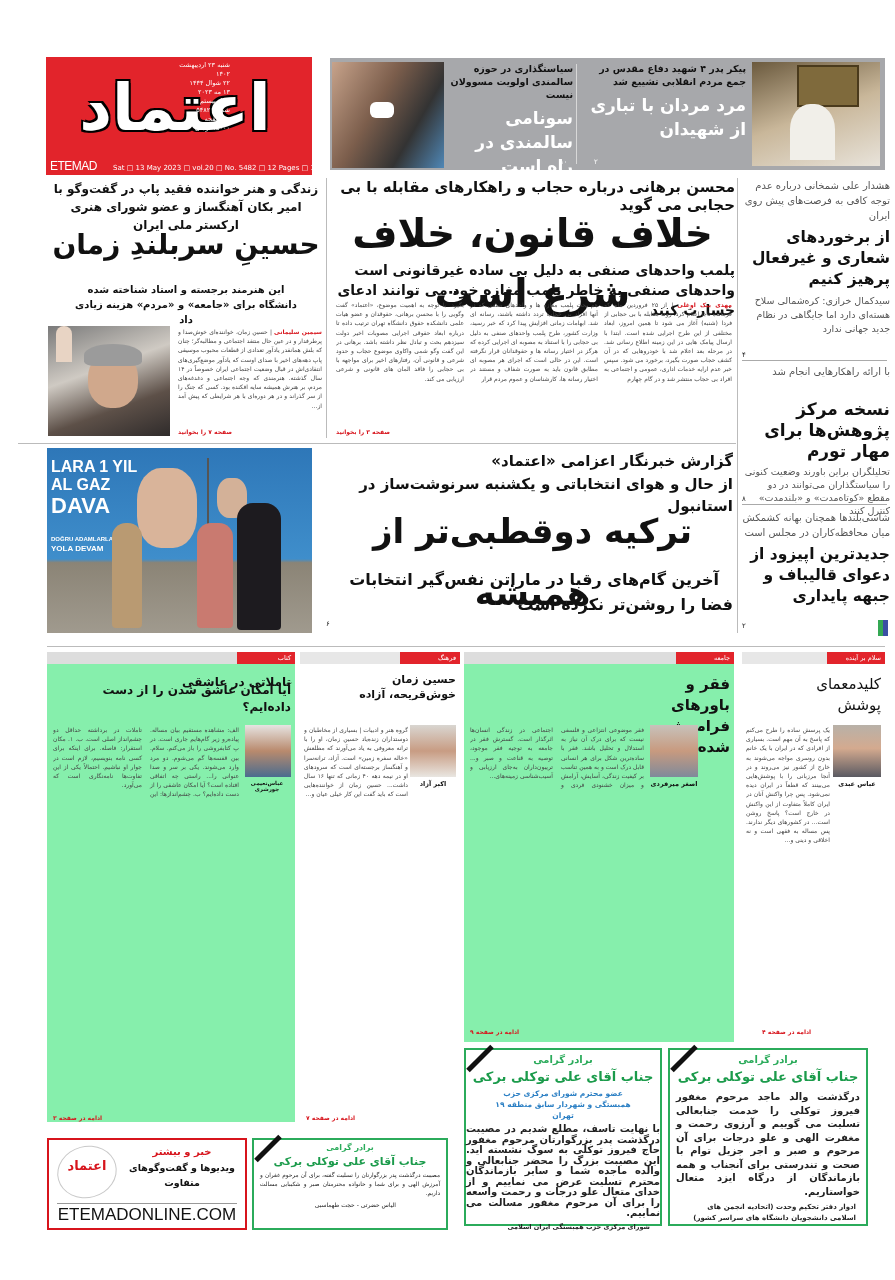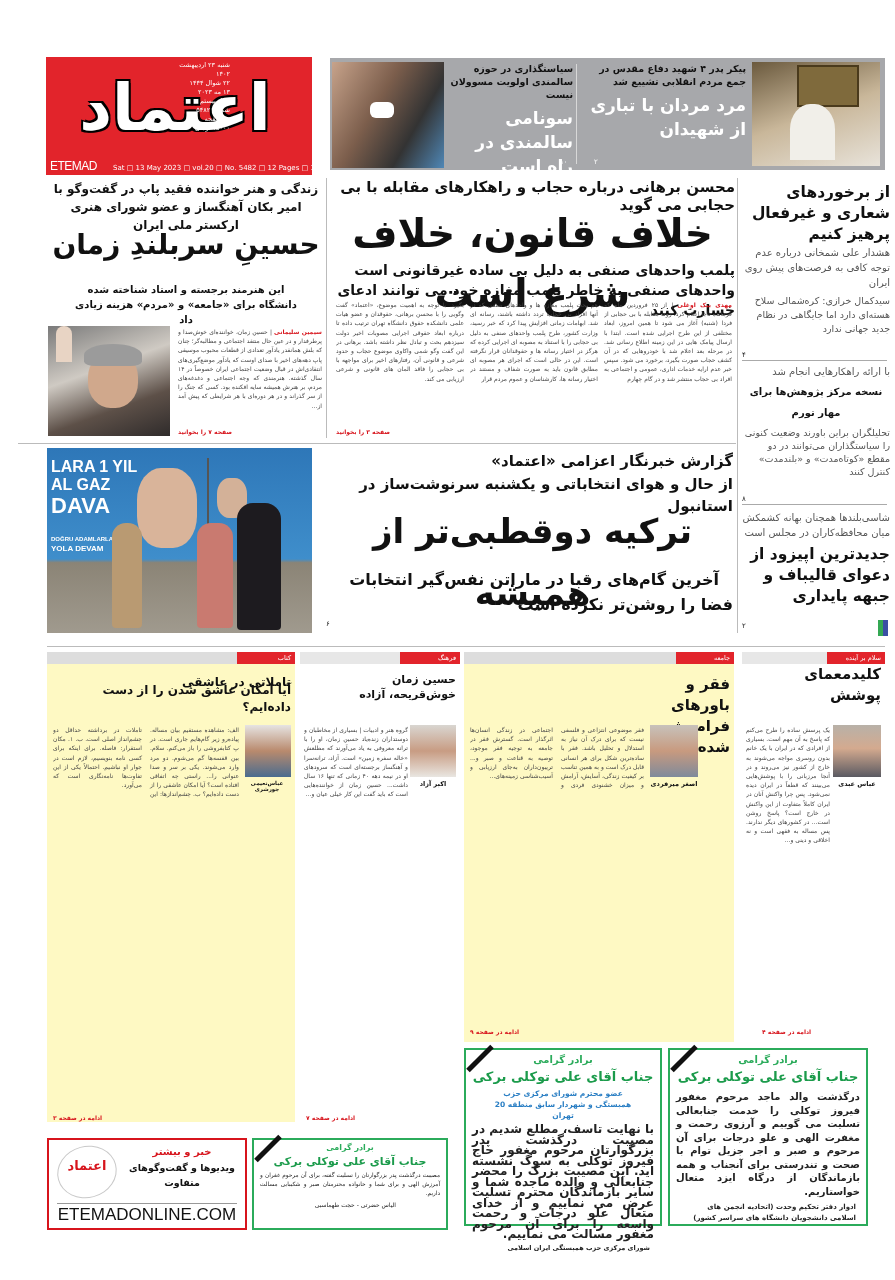--- a/index.html
+++ b/index.html
@@ -21,21 +21,21 @@
 .pgno{font-size:7px;color:#fff}
 
 .kicker{font-weight:bold;text-align:right}
 .headline-xl{font-weight:900;text-align:center;letter-spacing:-1px}
 .body-text{font-size:6px;line-height:9.2px;color:#444;text-align:justify}
 .red{color:#d7141c}
 .rule{background:#aaa}
 .section-tab{background:#e2242b;color:#fff;font-size:6.5px;line-height:12px;padding:0 4px;text-align:right}
 .graybar{background:#e7e7e7}
 .author{font-size:6.5px;font-weight:bold;text-align:center}
-.col-bg{background:#fef9c3}
+.col-bg{background:#86efac}
 .condol{border:2px solid #2bab5b;background:#fff}
 .condol .ribbon{position:absolute;left:-3px;top:6px;width:34px;height:5px;background:#111;transform:rotate(-45deg)}
 .condol .t1{color:#2bab5b;font-weight:bold;text-align:center}
 .condol .t2{color:#1b9b4b;font-weight:900;text-align:center}
 .condol .body{color:#222;text-align:justify;font-weight:bold}
 </style>
 </head>
 <body>
 
 <div class="abs" id="masthead"></div>
@@ -75,29 +75,29 @@
 <div class="abs headline-xl" style="left:330px;top:204px;width:405px;font-size:39px;line-height:60px">خلاف قانون، خلاف شرع است</div>
 <div class="abs kicker" style="left:335px;top:260px;width:400px;font-size:14px;line-height:20px">پلمب واحدهای صنفی به دلیل بی ساده غیرقانونی است</div>
 <div class="abs kicker" style="left:335px;top:280px;width:400px;font-size:14px;line-height:20px">واحدهای صنفی به خاطر پلمب مغازه خود می توانند ادعای خسارت کنند</div>
 <div class="abs body-text" style="left:604px;top:300px;width:128px;height:138px;overflow:hidden"><span class="red" style="font-weight:bold">مهدی بیک اوغلی</span> | <span>از ۲۵ فروردین ماه که فرمانده ناجا اعلام کرد، روند مقابله با بی حجابی از فردا (شنبه) آغاز می شود تا همین امروز، ابعاد مختلفی از این طرح اجرایی شده است. ابتدا با ارسال پیامک هایی در این زمینه اطلاع رسانی شد. در مرحله بعد اعلام شد با خودروهایی که در آن کشف حجاب صورت بگیرد، برخورد می شود. سپس خبر عدم ارایه خدمات اداری، عمومی و اجتماعی به افراد بی حجاب منتشر شد و در گام چهارم</span></div>
 <div class="abs body-text" style="left:470px;top:300px;width:128px;height:138px;overflow:hidden">هم بحث پلمب مغازه ها و واحدهای صنفی که در آنها افراد بی حجاب تردد داشته باشند، رسانه ای شد. ابهامات زمانی افزایش پیدا کرد که خبر رسید، وزارت کشور، طرح پلمب واحدهای صنفی به دلیل بی حجابی را با استناد به مصوبه ای اجرایی کرده که هرگز در اختیار رسانه ها و حقوقدانان قرار نگرفته است. این در حالی است که اجرای هر مصوبه ای مطابق قانون باید به صورت شفاف و مستند در اختیار رسانه ها، کارشناسان و عموم مردم قرار</div>
 <div class="abs body-text" style="left:336px;top:300px;width:128px;height:128px;overflow:hidden">بگیرد. با توجه به اهمیت موضوع، «اعتماد» گفت وگویی را با محسن برهانی، حقوقدان و عضو هیات علمی دانشکده حقوق دانشگاه تهران ترتیب داده تا درباره ابعاد حقوقی اجرایی مصوبات اخیر دولت سیزدهم بحث و تبادل نظر داشته باشد. برهانی در این گفت وگو شمی واکاوی موضوع حجاب و حدود شرعی و قانونی آن، رفتارهای اخیر برای مواجهه با بی حجابی را فاقد المان های قانونی و شرعی ارزیابی می کند.</div>
 <div class="abs red" style="left:336px;top:428px;width:128px;font-size:6px;font-weight:bold;text-align:left">صفحه ۳ را بخوانید</div>
 
 <div class="abs" style="left:737px;top:178px;width:1px;height:455px;background:#bbb"></div>
 <div class="abs" style="left:742px;top:178px;width:148px">
+  <div style="font-size:10px;line-height:15px;color:#555;text-align:right">هشدار علی شمخانی درباره عدم توجه کافی به فرصت‌های پیش روی ایران</div>
   <div style="font-size:15.5px;line-height:21px;font-weight:900;text-align:right;margin-top:4px">از برخوردهای شعاری و غیرفعال پرهیز کنیم</div>
-  <div style="font-size:10px;line-height:15px;color:#555;text-align:right">هشدار علی شمخانی درباره عدم توجه کافی به فرصت‌های پیش روی ایران</div>
   <div style="font-size:9.5px;line-height:14px;color:#555;text-align:right;margin-top:4px">سیدکمال خرازی: کره‌شمالی سلاح هسته‌ای دارد اما جایگاهی در نظام جدید جهانی ندارد</div>
 </div>
 <div class="abs" style="left:742px;top:351px;font-size:7px">۴</div>
 <div class="abs rule" style="left:742px;top:360px;width:145px;height:1px"></div>
 <div class="abs" style="left:742px;top:364px;width:148px">
   <div style="font-size:10px;line-height:15px;color:#555;text-align:right">با ارائه راهکارهایی انجام شد</div>
-  <div style="font-size:10px;line-height:21px;font-weight:900;text-align:center;margin-top:2px">نسخه مرکز پژوهش‌ها برای مهار تورم</div>
+  <div style="font-size:17px;line-height:21px;font-weight:900;text-align:right;margin-top:20px">نسخه مرکز پژوهش‌ها برای مهار تورم</div>
   <div style="font-size:9.5px;line-height:13px;color:#555;text-align:right;margin-top:3px">تحلیلگران براین باورند وضعیت کنونی را سیاستگذاران می‌توانند در دو مقطع «کوتاه‌مدت» و «بلندمدت» کنترل کنند</div>
 </div>
 <div class="abs" style="left:742px;top:495px;font-size:7px">۸</div>
 <div class="abs rule" style="left:742px;top:504px;width:145px;height:1px"></div>
 <div class="abs" style="left:742px;top:510px;width:148px">
   <div style="font-size:10px;line-height:15px;color:#555;text-align:right">شاسی‌بلندها همچنان بهانه کشمکش میان محافظه‌کاران در مجلس است</div>
   <div style="font-size:15.5px;line-height:21px;font-weight:900;text-align:right;margin-top:4px">جدیدترین اپیزود از دعوای قالیباف و جبهه پایداری</div>
 </div>
 <div class="abs" style="left:742px;top:622px;font-size:7px">۲</div>
 <div class="abs" style="left:878px;top:620px;width:5px;height:16px;background:#34a853"></div>
@@ -136,21 +136,21 @@
 <div class="abs kicker" style="left:330px;top:473px;width:403px;font-size:15px;line-height:22px">از حال و هوای انتخاباتی و یکشنبه سرنوشت‌ساز در استانبول</div>
 <div class="abs headline-xl" style="left:330px;top:500px;width:405px;font-size:34px;line-height:62px">ترکیه دوقطبی‌تر از همیشه</div>
 <div class="abs kicker" style="left:316px;top:568px;width:403px;font-size:16px;line-height:24px">آخرین گام‌های رقبا در ماراتن نفس‌گیر انتخابات</div>
 <div class="abs kicker" style="left:330px;top:593px;width:403px;font-size:16px;line-height:24px">فضا را روشن‌تر نکرده است</div>
 
 <div class="abs" style="left:47px;top:646px;width:838px;height:1px;background:#bbb"></div>
 
 <div class="abs" style="left:742px;top:652px;width:143px;height:388px">
   <div class="abs graybar" style="left:0;top:0;width:143px;height:12px"></div>
   <div class="abs section-tab" style="right:0;top:0;width:58px">سلام بر آینده</div>
-  <div class="abs" style="right:4px;top:12px;width:90px;font-size:15px;line-height:21px;font-weight:700;text-align:right">کلیدمعمای پوشش</div>
+  <div class="abs" style="right:4px;top:22px;width:90px;font-size:15px;line-height:21px;font-weight:400;text-align:right">کلیدمعمای پوشش</div>
   <div class="abs photo" style="right:4px;top:73px;width:48px;height:52px;background:linear-gradient(180deg,#b8b1a8,#d4aa8f 45%,#5a5a62)"></div>
   <div class="abs author" style="right:4px;top:128px;width:48px">عباس عبدی</div>
   <div class="abs body-text" style="left:4px;top:73px;width:84px;height:280px;overflow:hidden">یک پرسش ساده را طرح می‌کنم که پاسخ به آن مهم است. بسیاری از افرادی که در ایران با یک خانم بدون روسری مواجه می‌شوند به خارج از کشور نیز می‌روند و در آنجا مرزبانی را با پوشش‌هایی می‌بینند که قطعاً در ایران دیده نمی‌شود. پس چرا واکنش آنان در ایران کاملاً متفاوت از این واکنش در خارج است؟ پاسخ روشن است... در کشورهای دیگر ندارند. پس مساله به فقهی است و نه اخلاقی و دینی و...</div>
   <div class="abs red" style="left:20px;top:376px;font-size:6px;font-weight:bold">ادامه در صفحه ۴</div>
 </div>
 
 <div class="abs col-bg" style="left:464px;top:652px;width:270px;height:390px">
   <div class="abs graybar" style="left:0;top:0;width:270px;height:12px;background:#ddd"></div>
   <div class="abs section-tab" style="right:0;top:0;width:58px">جامعه</div>
   <div class="abs" style="right:4px;top:22px;width:90px;font-size:15px;line-height:21px;font-weight:900;text-align:right">فقر و باورهای فراموش شده</div>
@@ -185,22 +185,22 @@
   <div class="ribbon"></div>
   <div class="t1" style="font-size:10px;line-height:16px;margin-top:2px">برادر گرامی</div>
   <div class="t2" style="font-size:13px;line-height:18px">جناب آقای علی توکلی برکی</div>
   <div class="body" style="font-size:10px;line-height:13.5px;padding:4px 6px 0">درگذشت والد ماجد مرحوم مغفور فیروز توکلی را خدمت جنابعالی تسلیت می گوییم و آرزوی رحمت و مغفرت الهی و علو درجات برای آن مرحوم و صبر و اجر جزیل توام با صحت و تندرستی برای آنجناب و همه بازماندگان از درگاه ایزد متعال خواستاریم.</div>
   <div class="body" style="font-size:7px;line-height:11px;padding:4px 10px 0;text-align:right">ادوار دفتر تحکیم وحدت (اتحادیه انجمن های اسلامی دانشجویان دانشگاه های سراسر کشور)</div>
 </div>
 <div class="abs condol" style="left:464px;top:1048px;width:198px;height:178px">
   <div class="ribbon"></div>
   <div class="t1" style="font-size:10px;line-height:16px;margin-top:2px">برادر گرامی</div>
   <div class="t2" style="font-size:13px;line-height:18px">جناب آقای علی توکلی برکی</div>
-  <div style="color:#2b7fc4;font-size:7.5px;line-height:11px;text-align:center;font-weight:bold;padding:2px 20px 0">عضو محترم شورای مرکزی حزب همبستگی و شهردار سابق منطقه 20 تهران</div>
-  <div class="body" style="font-size:12px;line-height:10.5px;padding:3px 6px 0">با نهایت تاسف، مطلع شدیم در مصیبت درگذشت پدر بزرگوارتان مرحوم مغفور حاج فیروز توکلی به سوگ نشسته اید. این مصیبت بزرگ را محضر جنابعالی و والده ماجده شما و سایر بازماندگان محترم تسلیت عرض می نماییم و از خدای متعال علو درجات و رحمت واسعه را برای آن مرحوم مغفور مسالت می نماییم.</div>
+  <div style="color:#2b7fc4;font-size:7.5px;line-height:11px;text-align:center;font-weight:bold;padding:2px 20px 0">عضو محترم شورای مرکزی حزب همبستگی و شهردار سابق منطقه ۱۹ تهران</div>
+  <div class="body" style="font-size:10px;line-height:10.5px;padding:3px 0 0">با نهایت تاسف، مطلع شدیم در مصیبت درگذشت پدر بزرگوارتان مرحوم مغفور حاج فیروز توکلی به سوگ نشسته اید. این مصیبت بزرگ را محضر جنابعالی و والده ماجده شما و سایر بازماندگان محترم تسلیت عرض می نماییم و از خدای متعال علو درجات و رحمت واسعه را برای آن مرحوم مغفور مسالت می نماییم.</div>
   <div class="body" style="font-size:6.5px;line-height:10px;padding:3px 10px 0;text-align:right">شورای مرکزی حزب همبستگی ایران اسلامی</div>
 </div>
 <div class="abs condol" style="left:252px;top:1138px;width:196px;height:92px">
   <div class="ribbon"></div>
   <div class="t1" style="font-size:8px;line-height:12px;margin-top:2px">برادر گرامی</div>
   <div class="t2" style="font-size:11px;line-height:15px">جناب آقای علی توکلی برکی</div>
   <div class="body" style="font-size:5.8px;line-height:9px;padding:2px 6px 0;font-weight:normal">مصیبت درگذشت پدر بزرگوارتان را تسلیت گفته، برای آن مرحوم غفران و آمرزش الهی و برای شما و خانواده محترمتان صبر و شکیبایی مسالت داریم.</div>
   <div class="body" style="font-size:6px;line-height:10px;padding:2px 50px 0 6px;text-align:right;font-weight:normal">الیاس حضرتی - حجت طهماسبی</div>
 </div>
 

